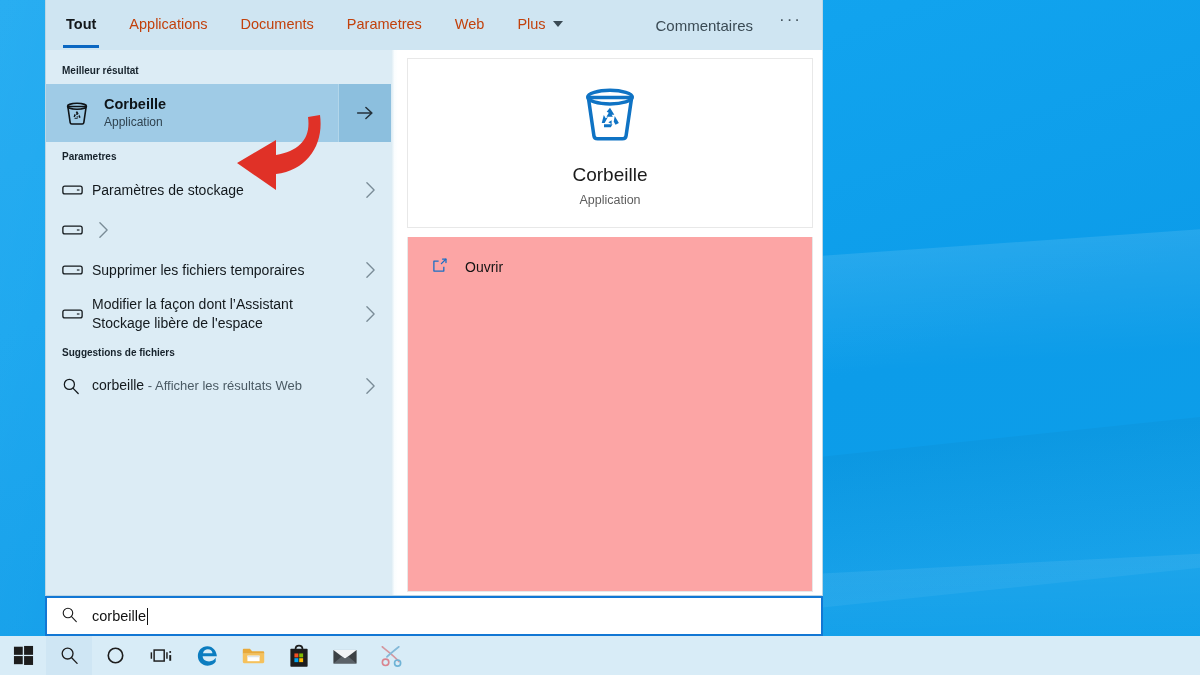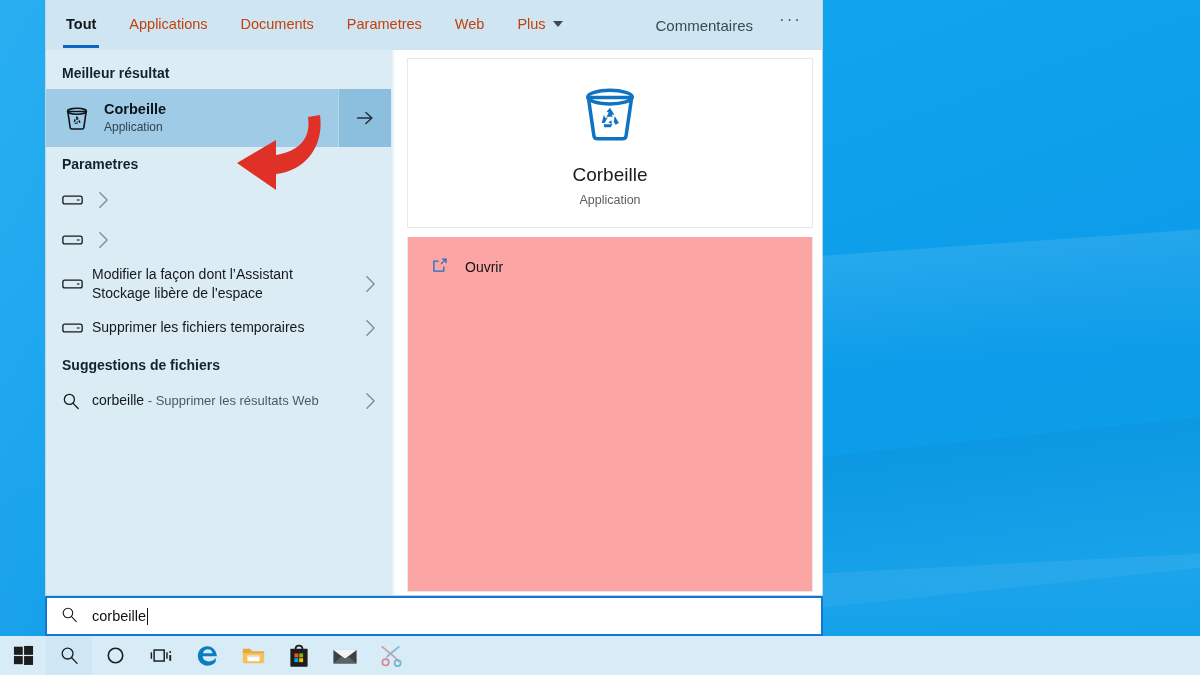--- a/index.html
+++ b/index.html
@@ -103,21 +103,21 @@
     width: 345px;
     background: #dcecf5;
     padding-top: 6px;
     position: relative;
   }
   #divider { width: 7px; background: linear-gradient(to right,#d8e9f2,#fafdfe,#ffffff); }
   #right-pane { flex: 1; background: #ffffff; }
 
   
   .section-head {
-    font-size: 14px;
+    font-size: 10px;
     font-weight: bold;
     color: #16222b;
     padding: 9px 0 8px 16px;
   }
 
   
   #best-match-row {
     display: flex;
     align-items: stretch;
     height: 58px;
@@ -309,20 +309,21 @@
 
         <div class="section-head">Parametres</div>
 
         <div class="list-row">
           <span class="row-icon">
             <svg width="21" height="14" viewBox="0 0 24 15" aria-hidden="true">
               <rect x="1" y="3" width="22" height="9" rx="2.2" fill="none" stroke="#13191d" stroke-width="1.5"></rect>
               <line x1="17" y1="7.5" x2="20" y2="7.5" stroke="#13191d" stroke-width="1.3"></line>
             </svg>
           </span>
+          <span class="row-label">Paramètres de stockage</span>
           <span class="row-chevron">
             <svg width="11" height="18" viewBox="0 0 12 20" aria-hidden="true">
               <path d="M2 2 L10 10 L2 18" fill="none" stroke="#7a8c97" stroke-width="1.5" stroke-linecap="round" stroke-linejoin="round"></path>
             </svg>
           </span>
         </div>
 
         <div class="list-row">
           <span class="row-icon">
             <svg width="21" height="14" viewBox="0 0 24 15" aria-hidden="true">
@@ -337,53 +338,53 @@
           </span>
         </div>
 
         <div class="list-row">
           <span class="row-icon">
             <svg width="21" height="14" viewBox="0 0 24 15" aria-hidden="true">
               <rect x="1" y="3" width="22" height="9" rx="2.2" fill="none" stroke="#13191d" stroke-width="1.5"></rect>
               <line x1="17" y1="7.5" x2="20" y2="7.5" stroke="#13191d" stroke-width="1.3"></line>
             </svg>
           </span>
-          <span class="row-label">Modifier la façon dont l’Assistant Stockage libère de l'espace</span>
+          <span class="row-label">Supprimer les fichiers temporaires</span>
           <span class="row-chevron">
             <svg width="11" height="18" viewBox="0 0 12 20" aria-hidden="true">
               <path d="M2 2 L10 10 L2 18" fill="none" stroke="#7a8c97" stroke-width="1.5" stroke-linecap="round" stroke-linejoin="round"></path>
             </svg>
           </span>
         </div>
 
         <div class="list-row">
           <span class="row-icon">
             <svg width="21" height="14" viewBox="0 0 24 15" aria-hidden="true">
               <rect x="1" y="3" width="22" height="9" rx="2.2" fill="none" stroke="#13191d" stroke-width="1.5"></rect>
               <line x1="17" y1="7.5" x2="20" y2="7.5" stroke="#13191d" stroke-width="1.3"></line>
             </svg>
           </span>
-          <span class="row-label">Supprimer les fichiers temporaires</span>
+          <span class="row-label">Modifier la façon dont l’Assistant Stockage libère de l'espace</span>
           <span class="row-chevron">
             <svg width="11" height="18" viewBox="0 0 12 20" aria-hidden="true">
               <path d="M2 2 L10 10 L2 18" fill="none" stroke="#7a8c97" stroke-width="1.5" stroke-linecap="round" stroke-linejoin="round"></path>
             </svg>
           </span>
         </div>
 
         <div class="section-head">Suggestions de fichiers</div>
 
         <div class="list-row">
           <span class="row-icon">
             <svg width="18" height="18" viewBox="0 0 20 20" aria-hidden="true">
               <circle cx="8.2" cy="8.2" r="5.6" fill="none" stroke="#13191d" stroke-width="1.4"></circle>
               <line x1="12.4" y1="12.6" x2="18" y2="18.4" stroke="#13191d" stroke-width="1.4" stroke-linecap="round"></line>
             </svg>
           </span>
-          <span class="row-label sugg-label"><span class="q">corbeille</span><span class="desc"> - Supprimer les résultats Web</span></span>
+          <span class="row-label sugg-label"><span class="q">corbeille</span><span class="desc"> - Afficher les résultats Web</span></span>
           <span class="row-chevron">
             <svg width="11" height="18" viewBox="0 0 12 20" aria-hidden="true">
               <path d="M2 2 L10 10 L2 18" fill="none" stroke="#7a8c97" stroke-width="1.5" stroke-linecap="round" stroke-linejoin="round"></path>
             </svg>
           </span>
         </div>
 
         <svg id="annotation-arrow" viewBox="0 0 120 92">
           <path d="M108 5
                    C 112 34, 96 60, 64 64

